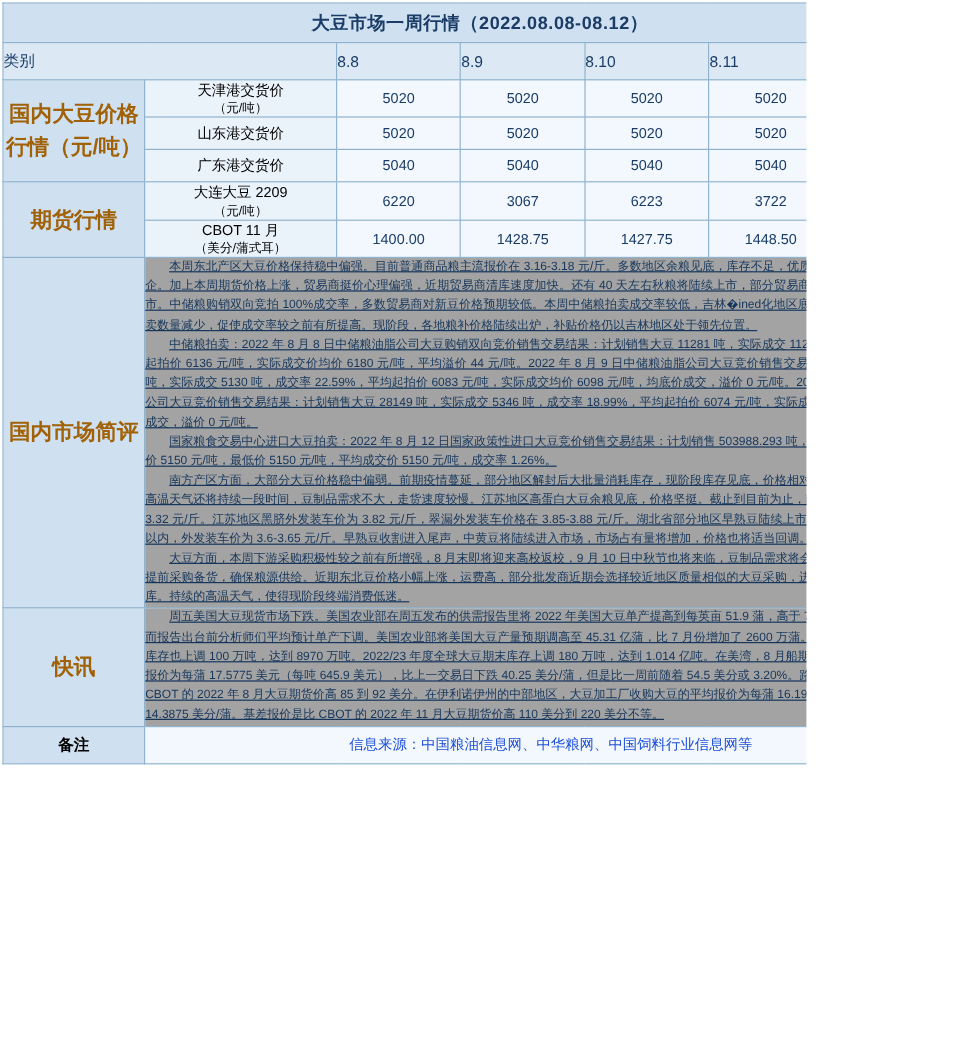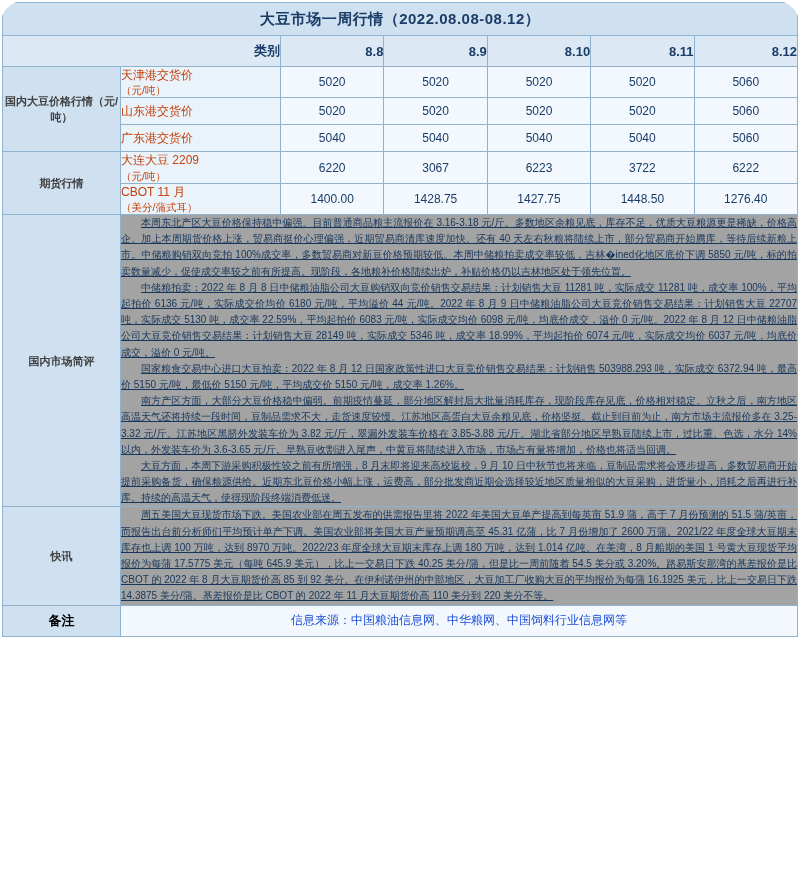--- a/index.html
+++ b/index.html
@@ -5,26 +5,25 @@
   html, body {
     margin: 0;
     padding: 0;
     background: #ffffff;
   }
   body {
     font-family: "Liberation Sans", sans-serif;
     color: #000000;
   }
   .page {
-    width: 800px;
+    width: 672px;
     height: 881px;
     box-sizing: border-box;
     position: relative;
     overflow: hidden;
-    border-radius: 26px;
   }
   table.main {
     border-collapse: collapse;
     width: 796px;
     margin: 2px 0 0 2px;
     table-layout: fixed;
   }
   table.main td, table.main th {
     border: 1px solid #8fb3cf;
     padding: 0;
@@ -34,38 +33,39 @@
     background: #cfe0f0;
     text-align: center;
     font-size: 15px;
     font-weight: bold;
     color: #1a3c66;
     height: 32px;
     letter-spacing: 0.5px;
   }
   .hdr {
     background: #dce9f5;
-    text-align: right;
+    text-align: left;
     font-size: 13px;
-    font-weight: bold;
+    font-weight: normal;
     color: #1a3c66;
     height: 30px;
   }
   .cat-label {
     background: #cfe0f0;
     text-align: center;
-    font-size: 11px;
+    font-size: 18px;
     font-weight: bold;
-    color: #404040;
+    color: #a16207;
     line-height: 1.5;
   }
   .rowlabel {
     background: #eaf2fa;
+    text-align: center;
     font-size: 12px;
-    color: #c2410c;
+    color: #000000;
     height: 26px;
     line-height: 1.35;
   }
   .rowlabel .sub {
     font-size: 10.5px;
     display: block;
   }
   .num {
     background: #f2f8fd;
     text-align: center;

